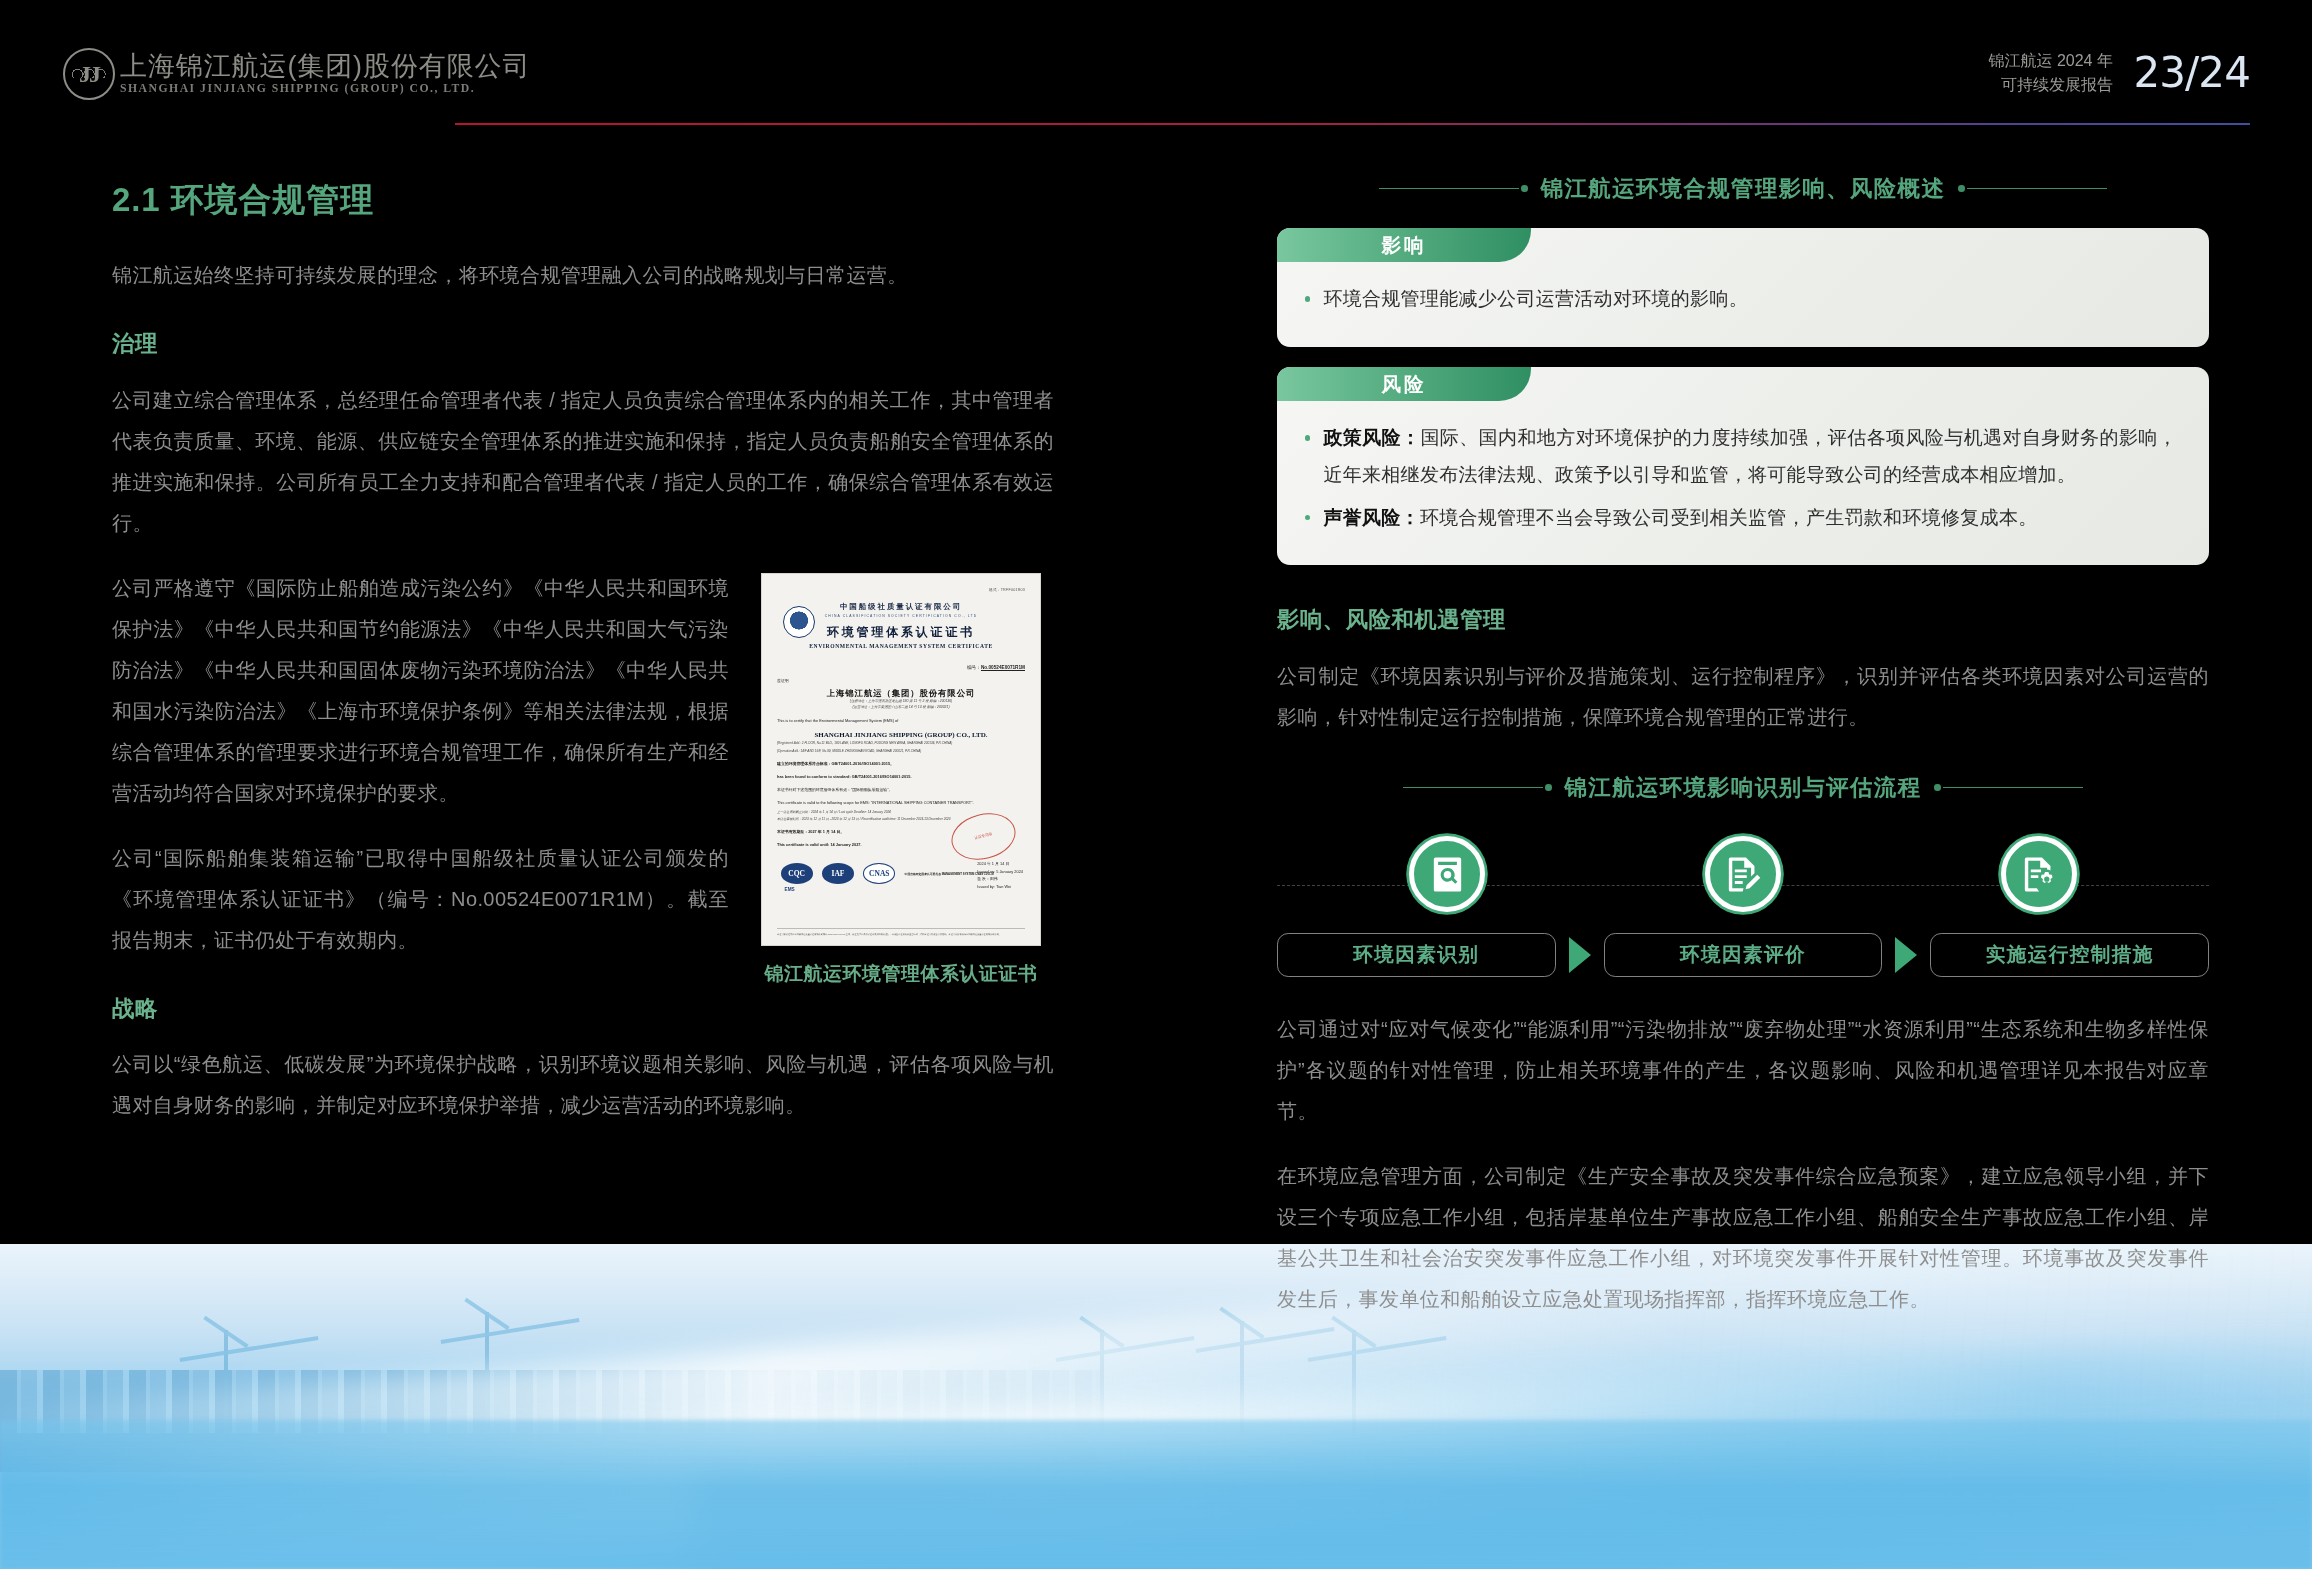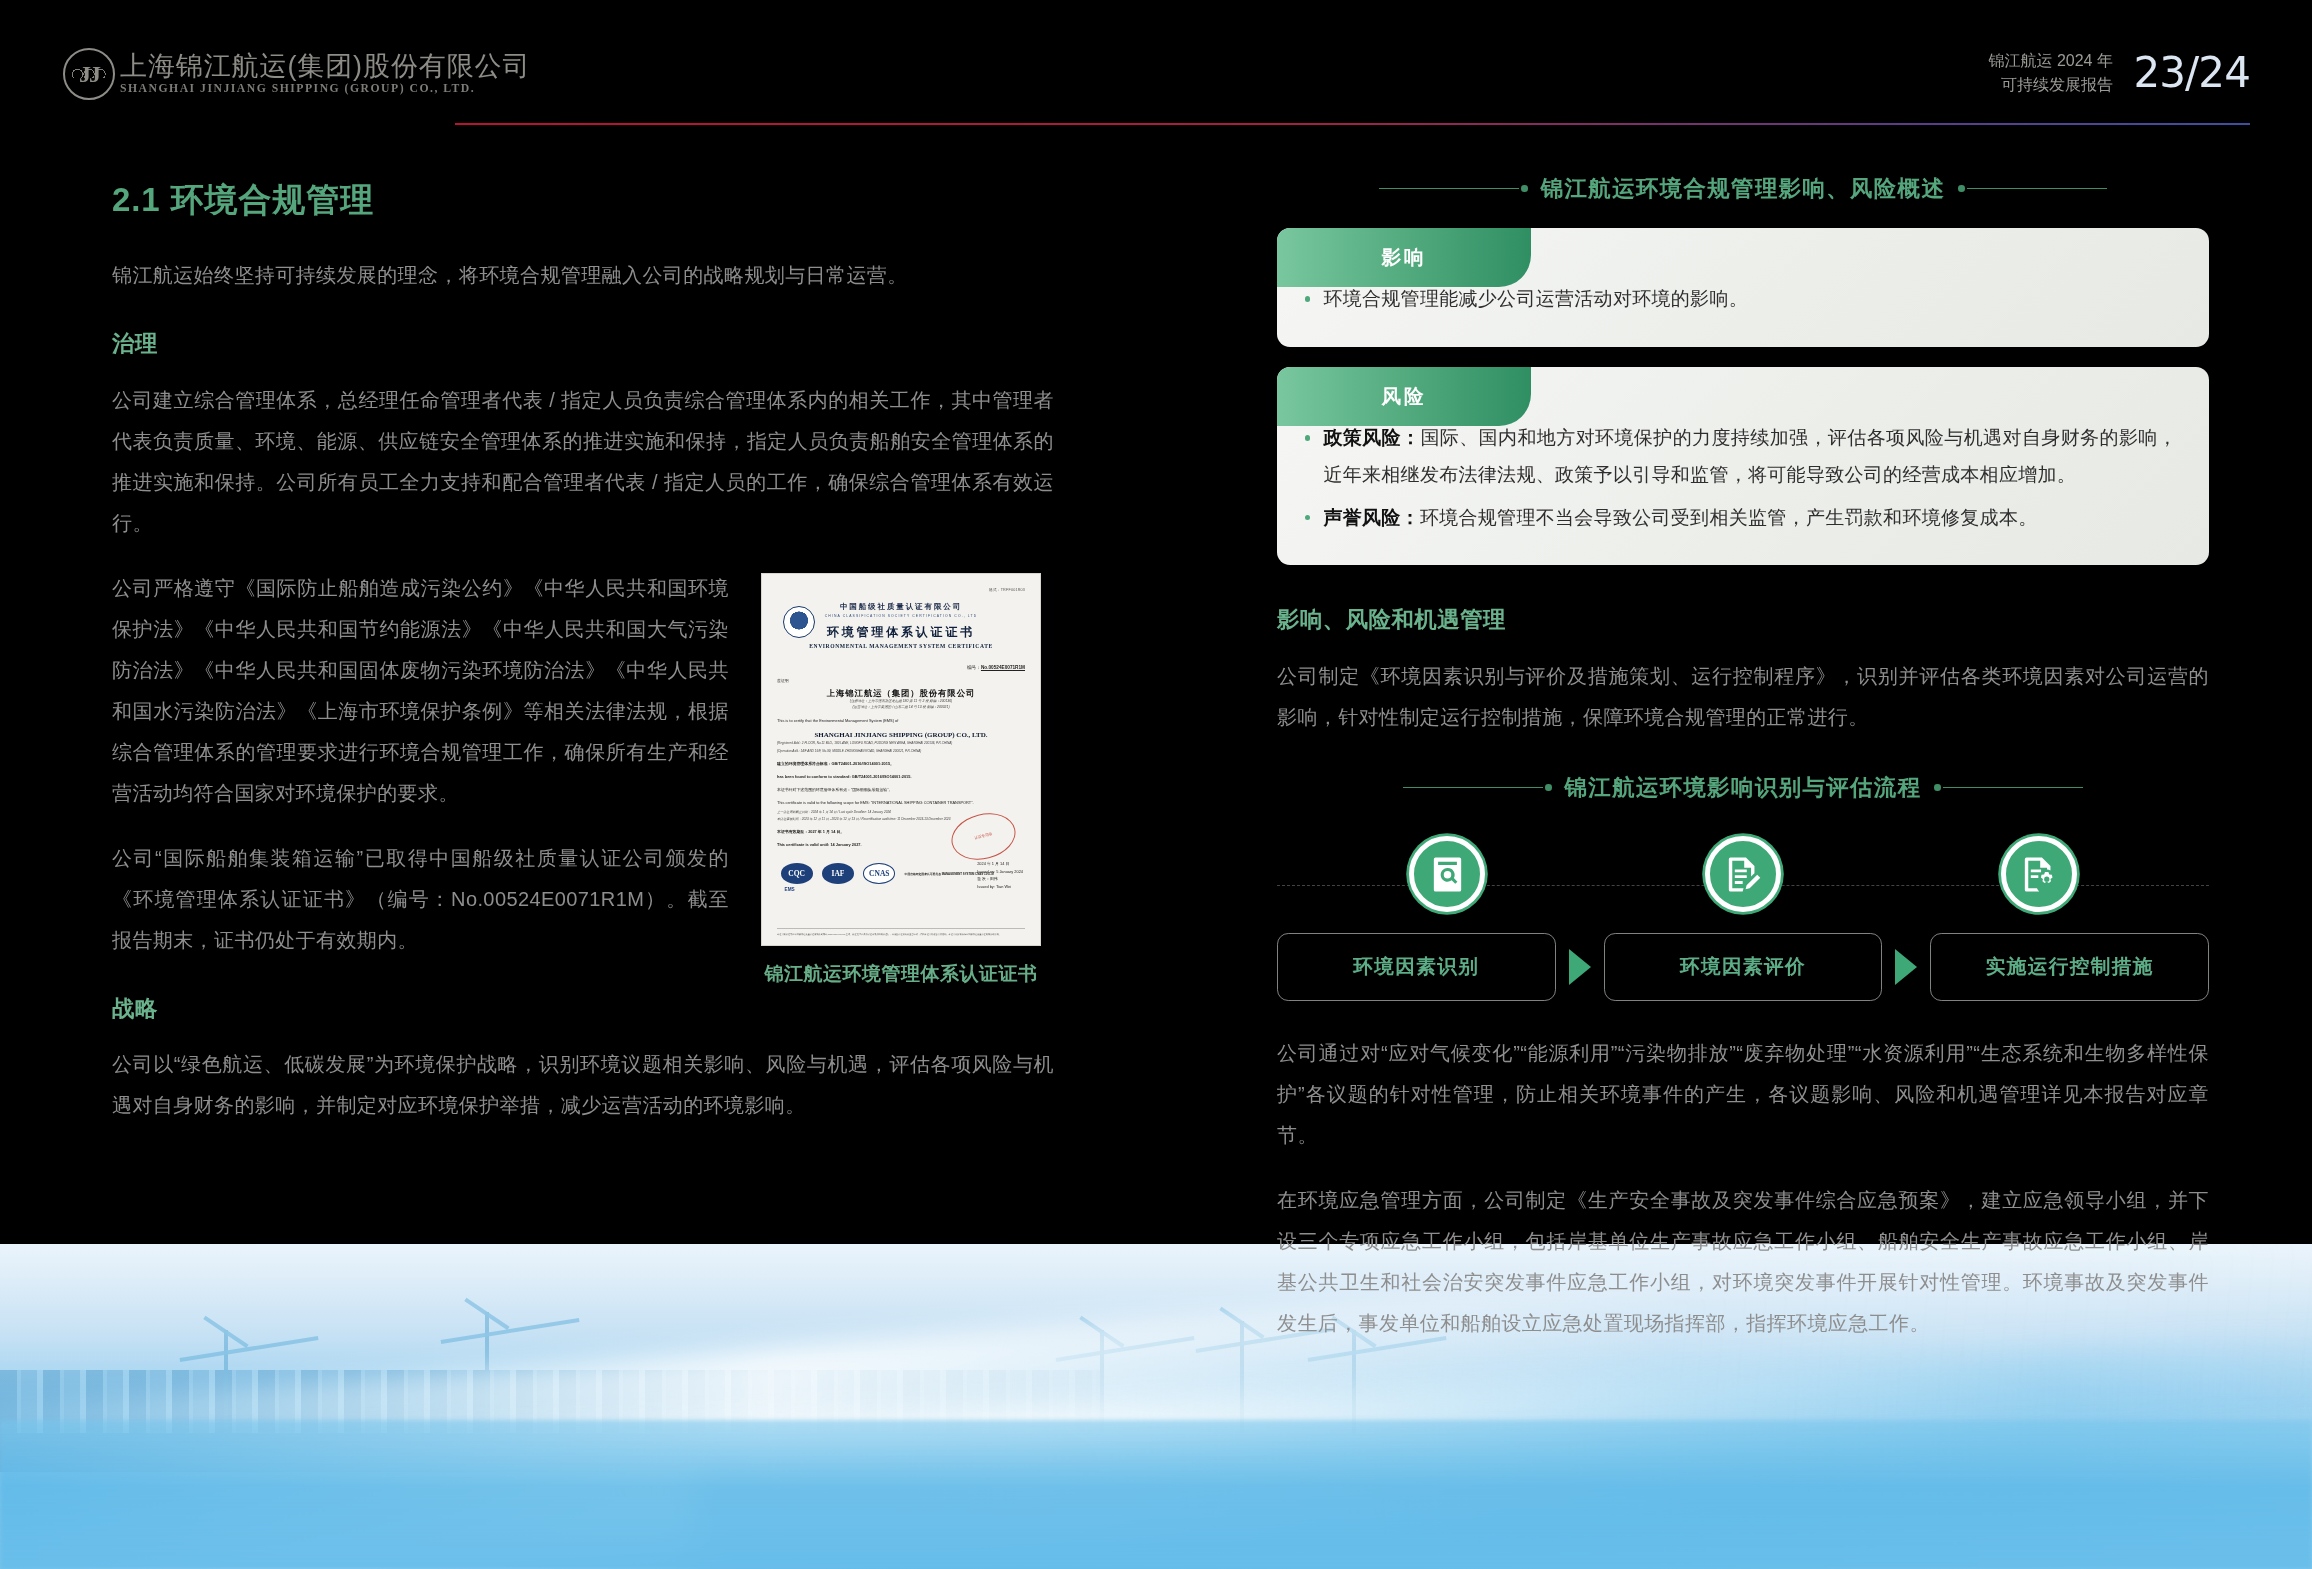--- a/index.html
+++ b/index.html
@@ -237,21 +237,21 @@
   
   .info-card {
     position: relative; margin-bottom: 20.5px;
     background: linear-gradient(135deg, #f6f7f5 0%, #eceeea 55%, #e6e9e4 100%);
     border-radius: 13px;
     box-shadow: 0 2.8px 11.2px rgba(0,0,0,.45);
     padding: 52px 32px 24px 24px;
   }
   .card-tab {
     position: absolute; left: 0; top: 0;
-    min-width: 254px; height: 59px;
+    min-width: 254px; height: 34px;
     background: linear-gradient(90deg, #79c79f 0%, #4fa87b 55%, #2f8f63 100%);
     border-radius: 13px 0 32px 0;
     display: flex; align-items: center; justify-content: center;
     color: #ffffff; font-size: 19.6px; font-weight: bold; letter-spacing: 2.8px;
     padding: 0 24px;
   }
   .card-list { list-style: none; }
   .card-list li {
     position: relative; padding-left: 22.4px;
     color: #2e2e2e; font-size: 19px; line-height: 1.95;
@@ -279,21 +279,21 @@
   .flow-icon {
     width: 76px; height: 76px; border-radius: 50%;
     background: #3fa877;
     border: 5.6px solid #ffffff;
     box-shadow: 0 0 0 2.8px #3fa877;
     display: flex; align-items: center; justify-content: center;
   }
   .flow-icon svg { width: 41px; height: 41px; fill: #ffffff; }
   .flow-steps { display: flex; align-items: center; gap: 13px; }
   .flow-step {
-    flex: 1; height: 68px; border: 1.9px solid #7f8480; border-radius: 11.2px;
+    flex: 1; height: 44px; border: 1.9px solid #7f8480; border-radius: 11.2px;
     display: flex; align-items: center; justify-content: center;
     color: #5dad87; font-size: 19.6px; font-weight: bold; letter-spacing: 1.4px;
     background: rgba(0,0,0,.25);
   }
   .flow-arrow {
     width: 0; height: 0; flex: none;
     border-top: 18.6px solid transparent;
     border-bottom: 18.6px solid transparent;
     border-left: 22.4px solid #3fa877;
   }

